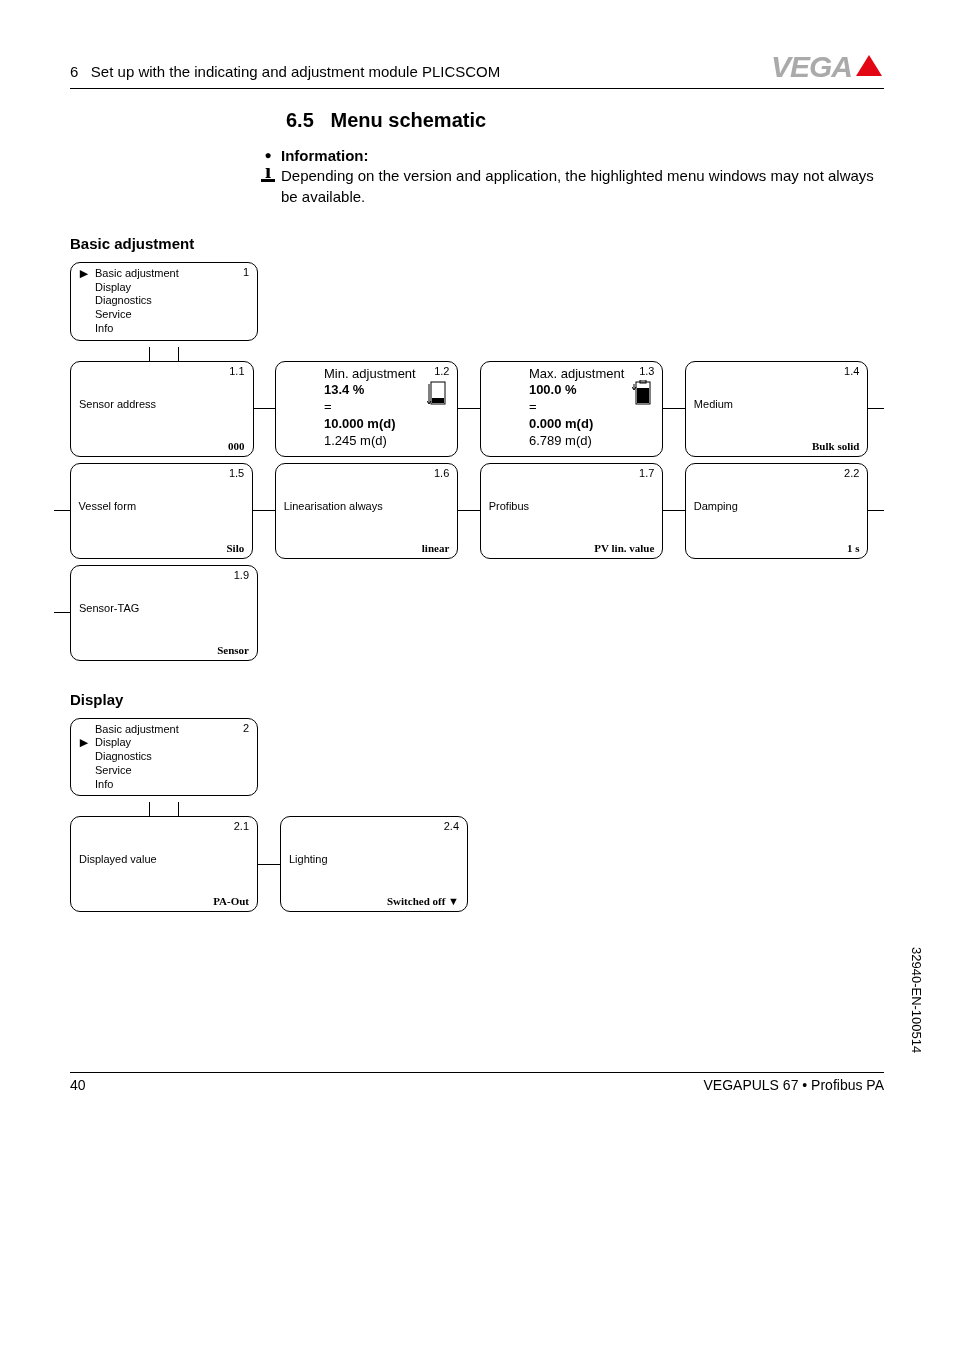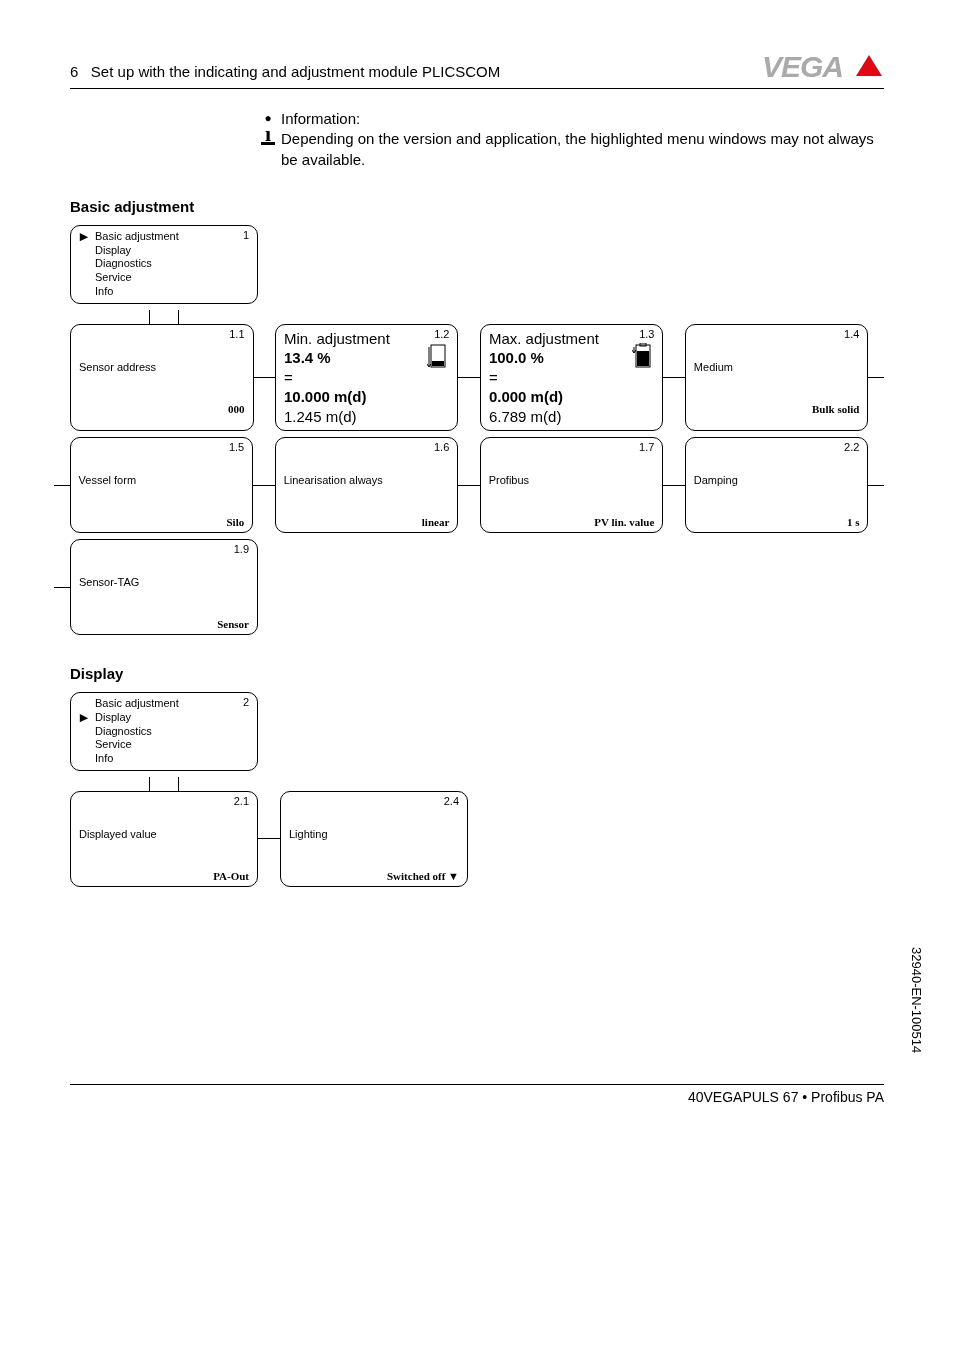--- a/index.html
+++ b/index.html
@@ -24,21 +24,21 @@
     padding-bottom: 2px;
     margin-bottom: 20px;
   }
   .header-left {
     font-size: 15px;
     color: #000;
   }
   .logo {
     display: flex;
     align-items: center;
-    gap: 11px;
+    gap: 2px;
     padding-bottom: 2px;
     justify-content: flex-end;
   }
   .logo-text {
     font-family: Arial, sans-serif;
     font-weight: 900;
     font-style: italic;
     font-size: 30px;
     color: #aaa;
     letter-spacing: -1px;
@@ -63,21 +63,21 @@
     flex: 0 0 26px;
     padding-top: 2px;
     font-family: "Times New Roman", serif;
     font-weight: 900;
   }
   .info-text {
     font-size: 15px;
     line-height: 1.35;
   }
   .info-text .info-heading {
-    font-weight: normal;
+    font-weight: bold;
   }
   .subhead {
     font-weight: bold;
     font-size: 15px;
     margin-top: 10px;
     margin-bottom: 10px;
   }
 
   
   .menu-area {
@@ -167,38 +167,38 @@
     display:flex;
     align-items:center;
   }
   .rightstub .line{
     border-top:1px solid #000;
     width:100%;
     height:0;
   }
 
   
-  .adj-lines { font-size: 15px; line-height: 1.3; }
+  .adj-lines { font-size: 13px; line-height: 1.3; margin-left: 40px; }
   .adj-lines .b { font-weight: bold; }
   .adj-icon {
     position: absolute;
     top: 18px;
     right: 8px;
   }
 
   
   .footer {
     position: absolute;
     left: 70px;
     right: 70px;
-    bottom: 28px;
+    bottom: 40px;
     border-top: 1px solid #000;
     padding-top: 4px;
     display: flex;
-    justify-content: flex-end;
+    justify-content: space-between;
     font-size: 14px;
   }
   .side-code {
     position: absolute;
     right: 30px;
     bottom: 80px;
     writing-mode: vertical-rl;
     font-size: 13px;
   }
 </style>
@@ -215,20 +215,24 @@
     <div class="logo">
       <span class="logo-text">VEGA</span>
       <span class="logo-tri">
         <svg width="30" height="26">
             <polygon points="2,24 28,24 15,3" fill="#e30613"></polygon>
           </svg>
       </span>
     </div>
   </div>
 
+  <div class="section-title">
+    <span>6.5</span>&nbsp;&nbsp;
+    <span>Menu schematic</span>
+  </div>
 
   <div class="info-block">
     <div class="info-icon">
       <div style="font-size:12px; text-align:center;">●</div>
       <div style="font-size:22px; line-height:16px; text-align:center;">ı</div>
       <div style="border-bottom:3px solid #000; width:14px; margin:0 auto;"></div>
     </div>
     <div class="info-text">
       <span class="info-heading">Information:</span><br>
       <span>Depending on the version and application, the highlighted menu windows may not always be available.</span>

